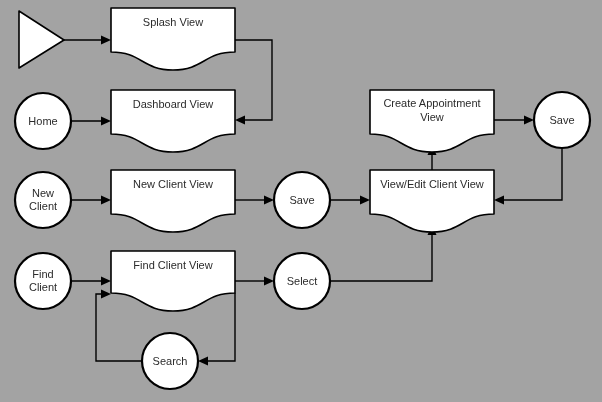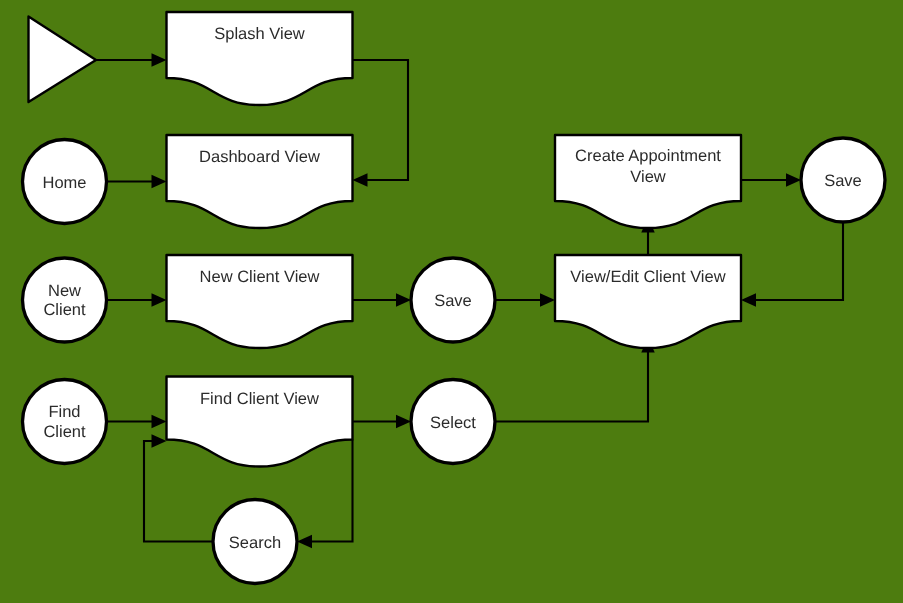--- a/index.html
+++ b/index.html
@@ -10,21 +10,21 @@
   body {
     width: 602px;
     height: 402px;
     overflow: hidden;
     font-family: "Liberation Sans", sans-serif;
   }
   #diagram-root {
     position: relative;
     width: 602px;
     height: 402px;
-    background: #4d7c0f;
+    background: #a3a3a3;
   }
   svg#flow {
     display: block;
     width: 602px;
     height: 402px;
   }
   .shape-stroke {
     fill: #ffffff;
     stroke: #000000;
     stroke-width: 1.6;

